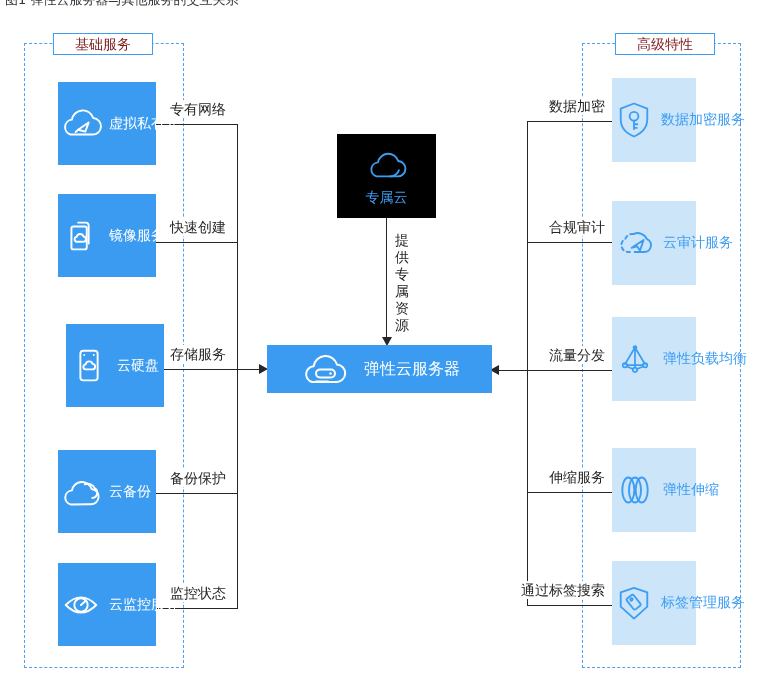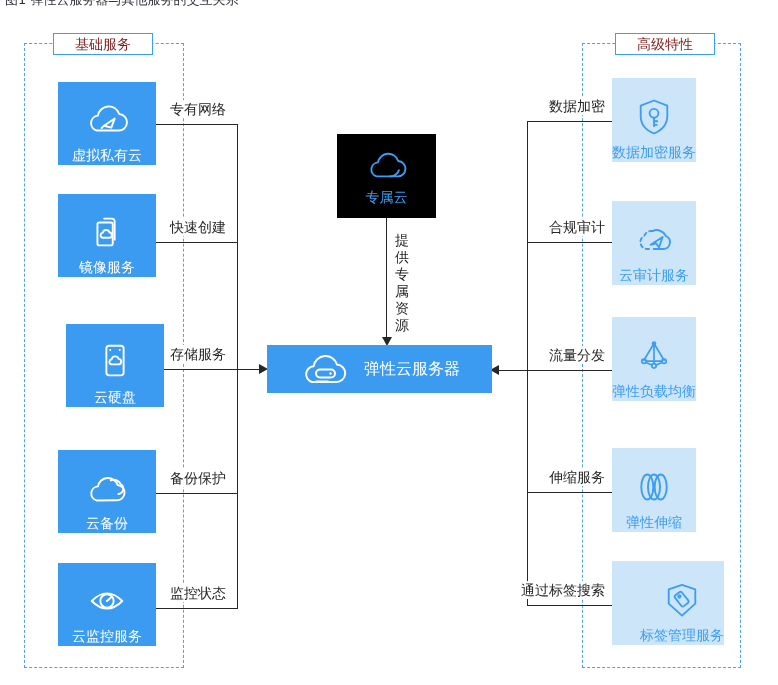--- a/index.html
+++ b/index.html
@@ -4,21 +4,21 @@
 <style>
   html,body{margin:0;padding:0;background:#fff;}
   .page{position:relative;width:778px;height:685px;background:#fff;overflow:hidden;
         font-family:"DejaVu Sans","Liberation Sans",sans-serif;}
   .fig-title{position:absolute;left:5px;top:-9px;font-size:13px;color:#33353b;white-space:nowrap;}
   .group-border{position:absolute;top:43px;height:623px;border:1px dashed #4da1f3;z-index:1;}
   .gb-left{left:24px;width:158px;}
   .gb-right{left:582px;width:157px;}
   .group-label{position:absolute;top:33px;width:98px;height:20px;background:#fff;border:1px solid #3d9df3;
                color:#7f1d1d;font-size:14px;line-height:20px;text-align:center;z-index:5;}
-  .svc{position:absolute;display:flex;flex-direction:column;align-items:center;justify-content:flex-end;
+  .svc{position:absolute;display:flex;flex-direction:row;align-items:center;justify-content:flex-start;
        gap:5px;z-index:2;}
   .svc.blue{width:98px;height:83px;background:#3b9bf0;color:#fff;}
   .svc.light{width:84px;height:84px;background:#cce5f9;color:#3d9df3;}
   .svc-label{font-size:14px;white-space:nowrap;}
   .svc svg,.dcc svg,.ecs svg{display:block;}
   .hline{position:absolute;height:1px;background:#262626;z-index:1;}
   .vline{position:absolute;width:1px;background:#262626;z-index:1;}
   .rel-label{position:absolute;font-size:14px;line-height:18px;color:#262626;background:#fff;
              padding:0 3px;white-space:nowrap;z-index:3;}
   .arrow-right{position:absolute;width:0;height:0;border-left:9px solid #262626;
@@ -198,21 +198,21 @@
     <span>
       <svg width="46" height="44" viewBox="0 0 48 46" fill="none" stroke="currentColor" stroke-width="2" stroke-linejoin="round" stroke-linecap="round">
         <ellipse cx="17" cy="23" rx="6.3" ry="13"></ellipse>
         <ellipse cx="24" cy="23" rx="6.3" ry="13"></ellipse>
         <ellipse cx="31" cy="23" rx="6.3" ry="13"></ellipse>
       </svg>
     </span>
     <span class="svc-label">弹性伸缩</span>
   </div>
 
-  <div class="svc light" style="left:612px;top:561px;padding-left:28px;">
+  <div class="svc light" style="left:612px;top:561px;">
     <span>
       <svg width="44" height="44" viewBox="0 0 48 48" fill="none" stroke="currentColor" stroke-width="2" stroke-linejoin="round" stroke-linecap="round">
         <path d="M24 7.5 L38.5 12.5 V28 L24 41 L9.5 28 V12.5 Z"></path>
         <g transform="rotate(-38 24 24)">
           <rect x="19.5" y="15.5" width="9.5" height="15" rx="2"></rect>
           <circle cx="24.2" cy="19.2" r="1.3"></circle>
         </g>
       </svg>
     </span>
     <span class="svc-label">标签管理服务</span>

